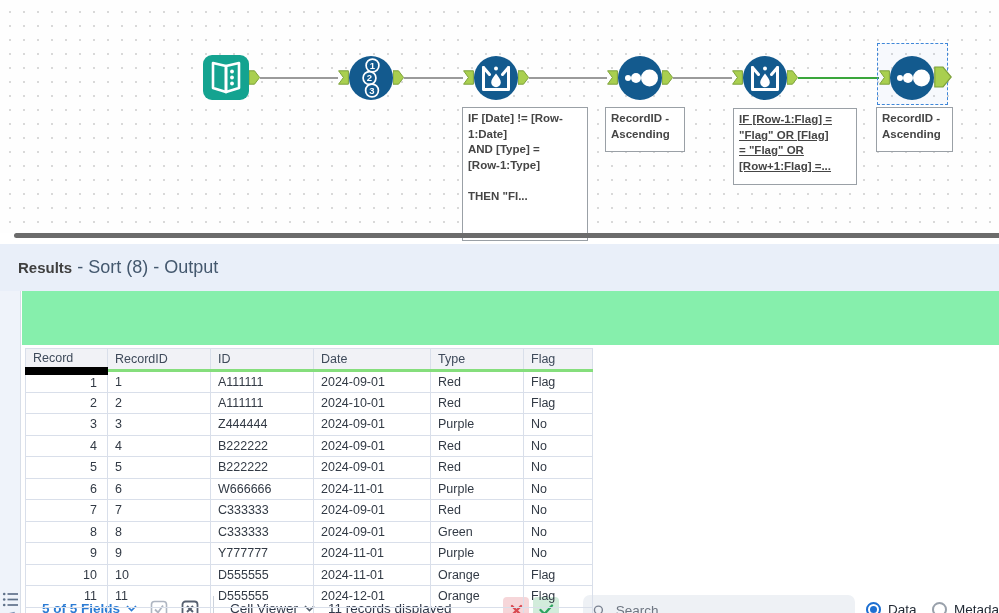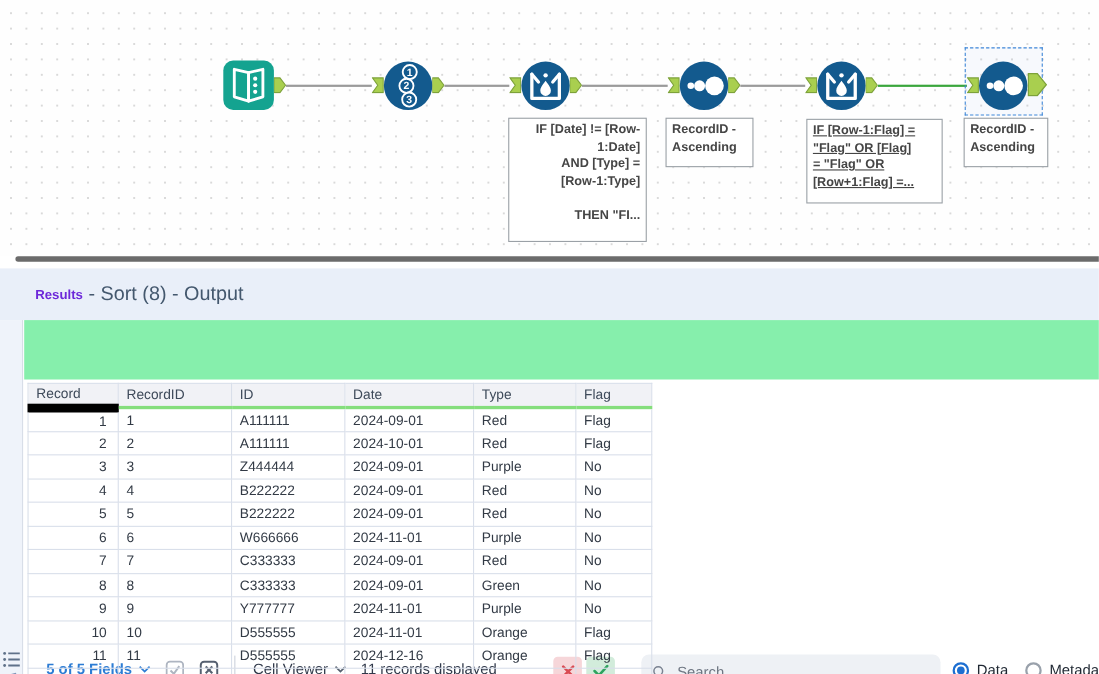--- a/index.html
+++ b/index.html
@@ -42,21 +42,21 @@
   
   #splitter{
     position:absolute;left:14px;top:233px;width:985px;height:5px;
     background:#6b6b6b;border-radius:3px 0 0 3px;
   }
   
   #results-header{
     position:absolute;left:0;top:244px;width:999px;height:47px;
     background:#e9eff9;display:flex;align-items:center;
   }
-  #results-header .title-bold{font-weight:700;font-size:12px;color:#6d28d9;margin-left:32px;}
+  #results-header .title-bold{font-weight:700;font-size:15px;color:#404040;margin-left:18px;}
   #results-header .title-rest{font-size:18px;color:#44586e;white-space:pre;}
   
   #side-strip{
     position:absolute;left:0;top:291px;width:21px;height:322px;
     background:#eff3fa;border-right:1px solid #d8dee8;box-sizing:border-box;
   }
   .strip-icon{position:absolute;left:2px;width:17px;height:17px;}
   
   #toolbar{position:absolute;left:22px;top:291px;width:977px;height:54px;background:#86efac;}
   .tb{position:absolute;display:flex;align-items:center;gap:6px;}
@@ -200,21 +200,21 @@
     <svg width="44" height="44" viewBox="-22 -22 44 44">
       <circle cx="-12" cy="0" r="3" fill="#fff"></circle>
         <circle cx="-4" cy="0" r="5" fill="#fff"></circle>
         <circle cx="9.5" cy="0" r="8.5" fill="#fff"></circle>
     </svg>
   </div>
   <svg class="anchor big" style="left:934px;" viewBox="0 0 18 22">
       <polygon points="0.8,1 9,1 17.2,11 9,21 0.8,21" fill="#a9cf4f" stroke="#7da23a" stroke-width="1.2"></polygon>
     </svg>
 
-  <div class="anno" style="left:462px;top:107px;width:126px;height:113px;text-align:right;">IF [Date] != [Row-
+  <div class="anno" style="left:462px;top:107px;width:126px;height:134px;">IF [Date] != [Row-
 1:Date]
 AND [Type] =
 [Row-1:Type]
 
 THEN "FI...</div>
   <div class="anno" style="left:605px;top:107px;width:80px;height:45px;">RecordID -
 Ascending</div>
   <div class="anno" style="left:733px;top:108px;width:124px;height:77px;text-decoration:underline;">IF [Row-1:Flag] =
 "Flag" OR [Flag]
 = "Flag" OR
@@ -403,21 +403,21 @@
         <td>10</td>
         <td>D555555</td>
         <td>2024-11-01</td>
         <td>Orange</td>
         <td>Flag</td>
       </tr>
       <tr>
         <td class="record-col">11</td>
         <td>11</td>
         <td>D555555</td>
-        <td>2024-12-16</td>
+        <td>2024-12-01</td>
         <td>Orange</td>
         <td>Flag</td>
       </tr>
       <tr>
         <td class="record-col"></td>
         <td></td>
         <td></td>
         <td></td>
         <td></td>
         <td></td>

